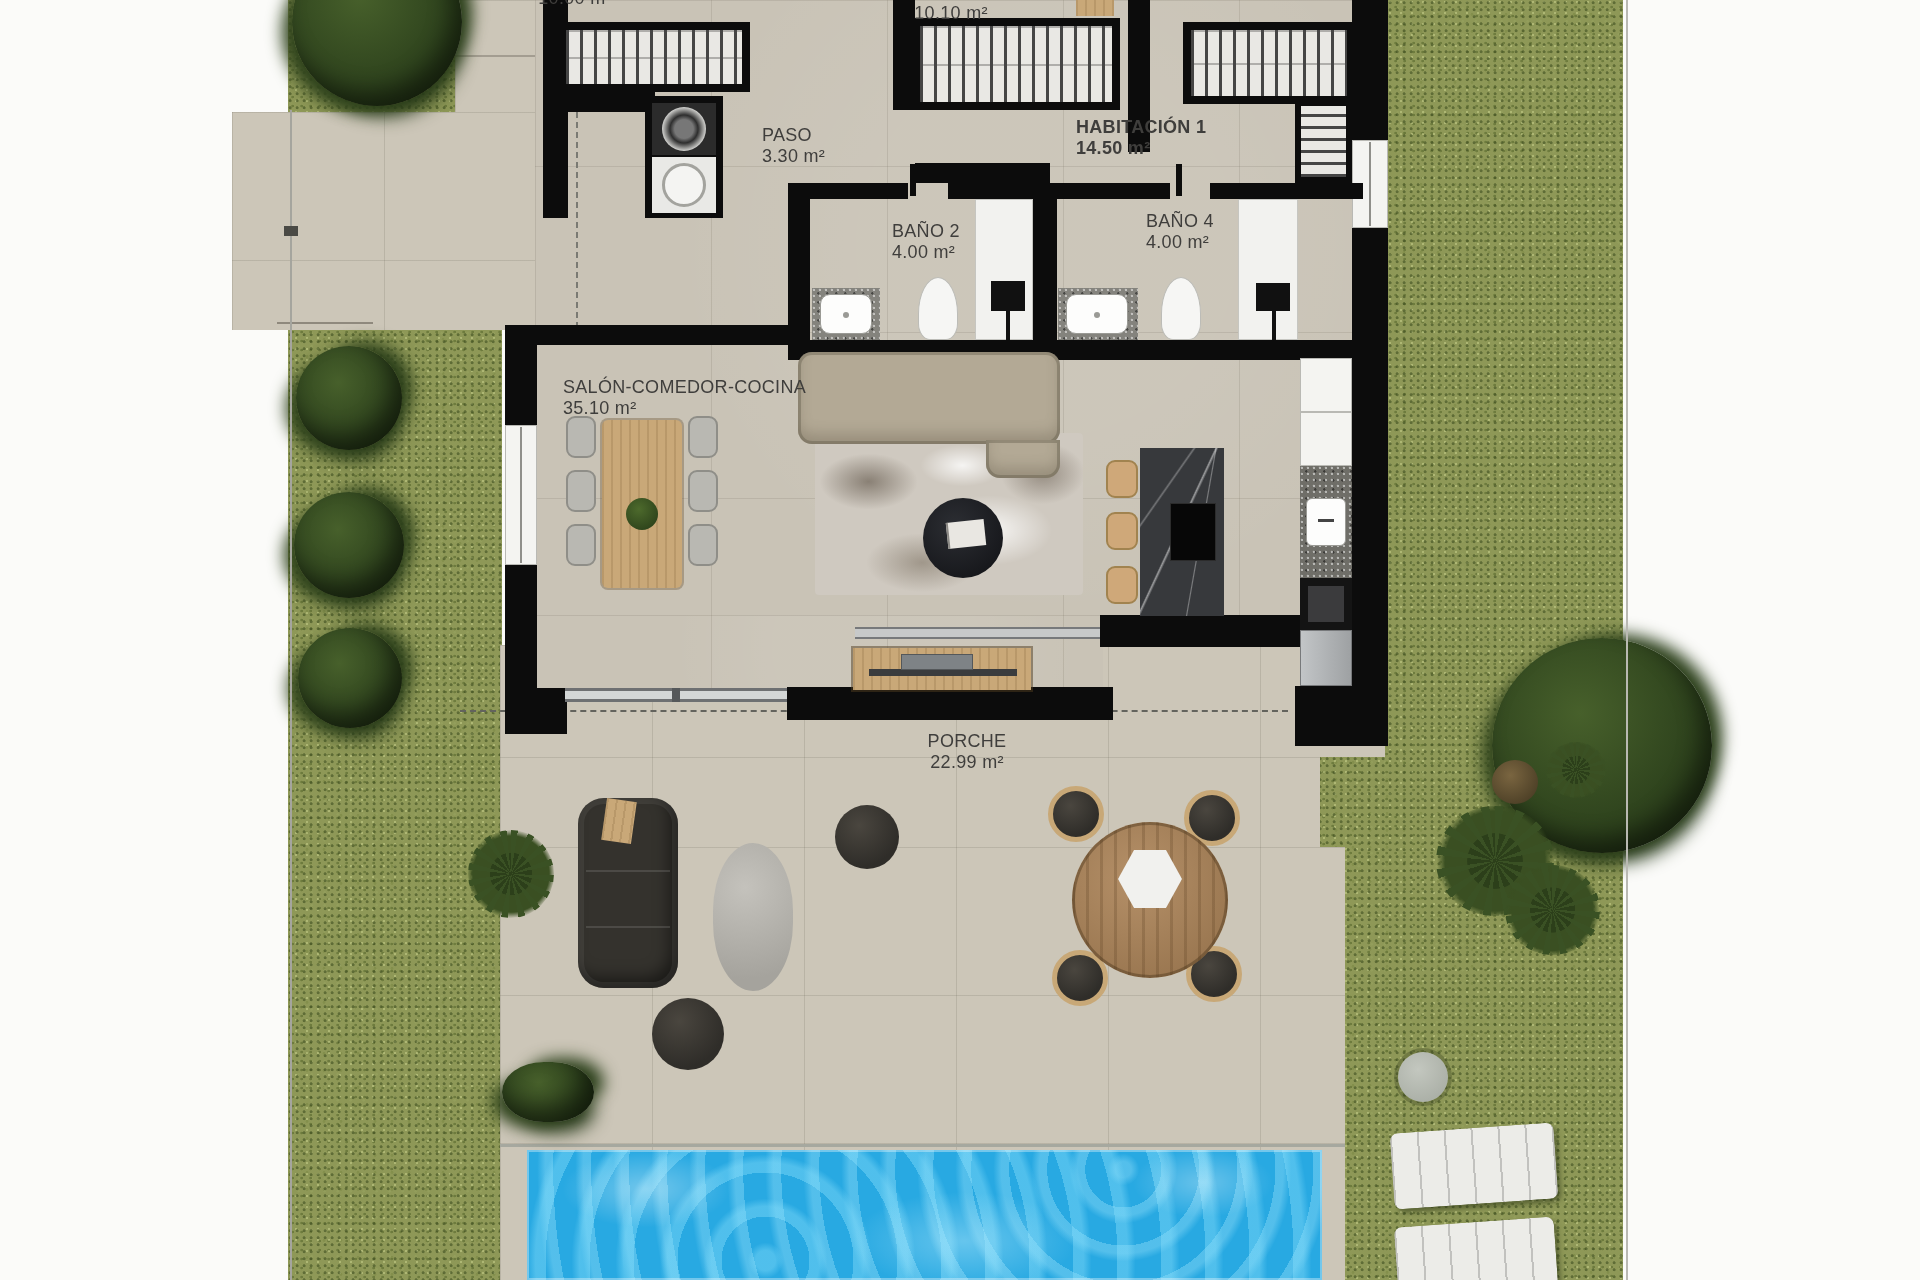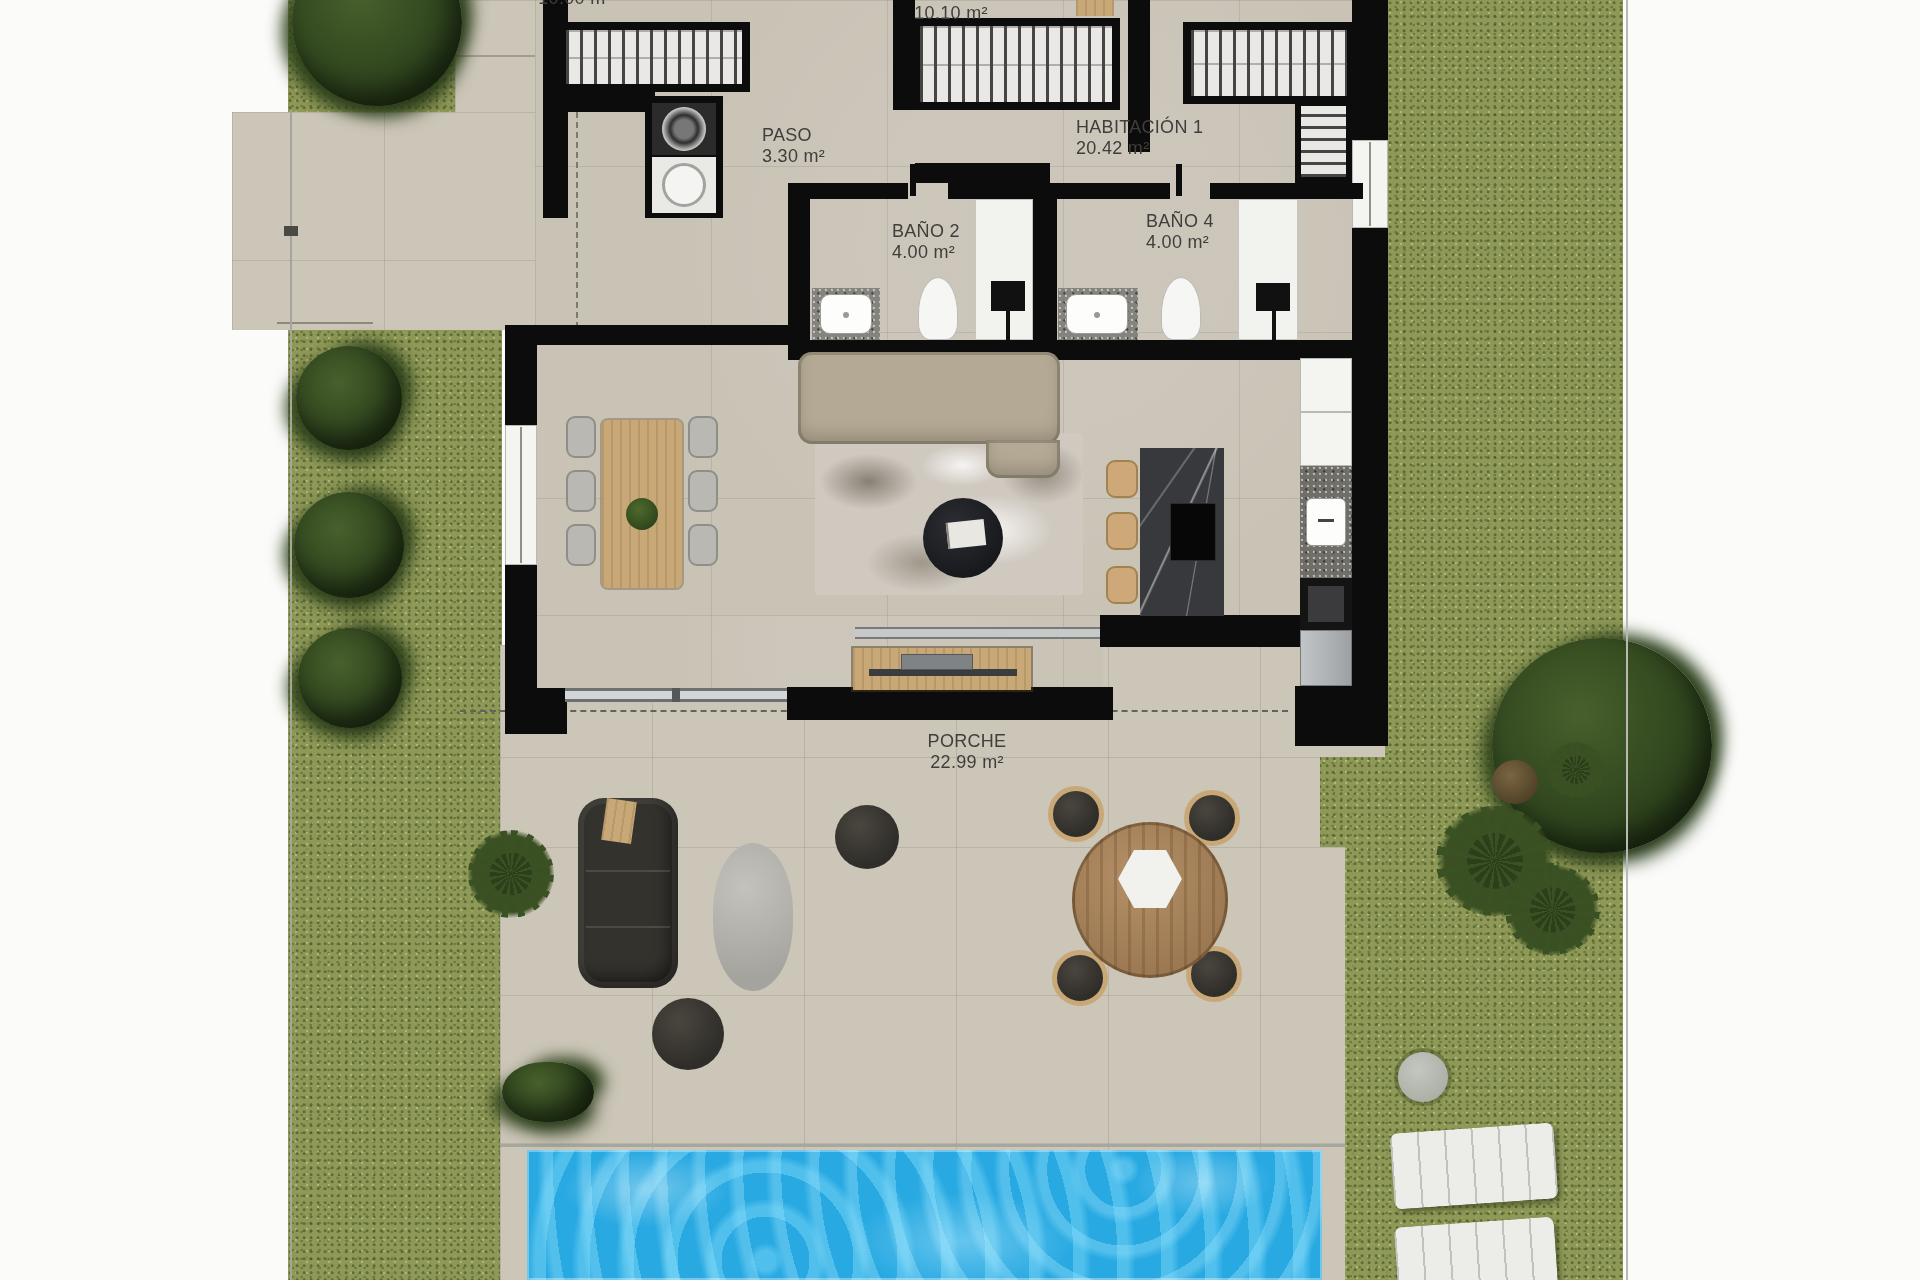--- a/index.html
+++ b/index.html
@@ -260,30 +260,34 @@
   <div class="abs lbl center" style="left:500px;top:-12px;width:150px;">
     <span>10.00 m²</span>
   </div>
   <div class="abs lbl center" style="left:896px;top:3px;width:110px;">
     <span>10.10 m²</span>
   </div>
   <div class="abs lbl" style="left:762px;top:125px;">
     <span>PASO</span>
     <span>3.30 m²</span>
   </div>
-  <div class="abs lbl" style="left:1076px;top:117px;">
+  <div class="abs lbl" style="left:1076px;top:117px;font-weight:bold;">
     <span>HABITACIÓN 1</span>
-    <span>20.42 m²</span>
+    <span>14.50 m²</span>
   </div>
   <div class="abs lbl" style="left:892px;top:221px;">
     <span>BAÑO 2</span>
     <span>4.00 m²</span>
   </div>
   <div class="abs lbl" style="left:1146px;top:211px;">
     <span>BAÑO 4</span>
     <span>4.00 m²</span>
   </div>
+  <div class="abs lbl" style="left:563px;top:377px;">
+    <span>SALÓN-COMEDOR-COCINA</span>
+    <span>35.10 m²</span>
+  </div>
   <div class="abs lbl center" style="left:897px;top:731px;width:140px;">
     <span>PORCHE</span>
     <span>22.99 m²</span>
   </div>
 
 </div>
 
 </body></html>

